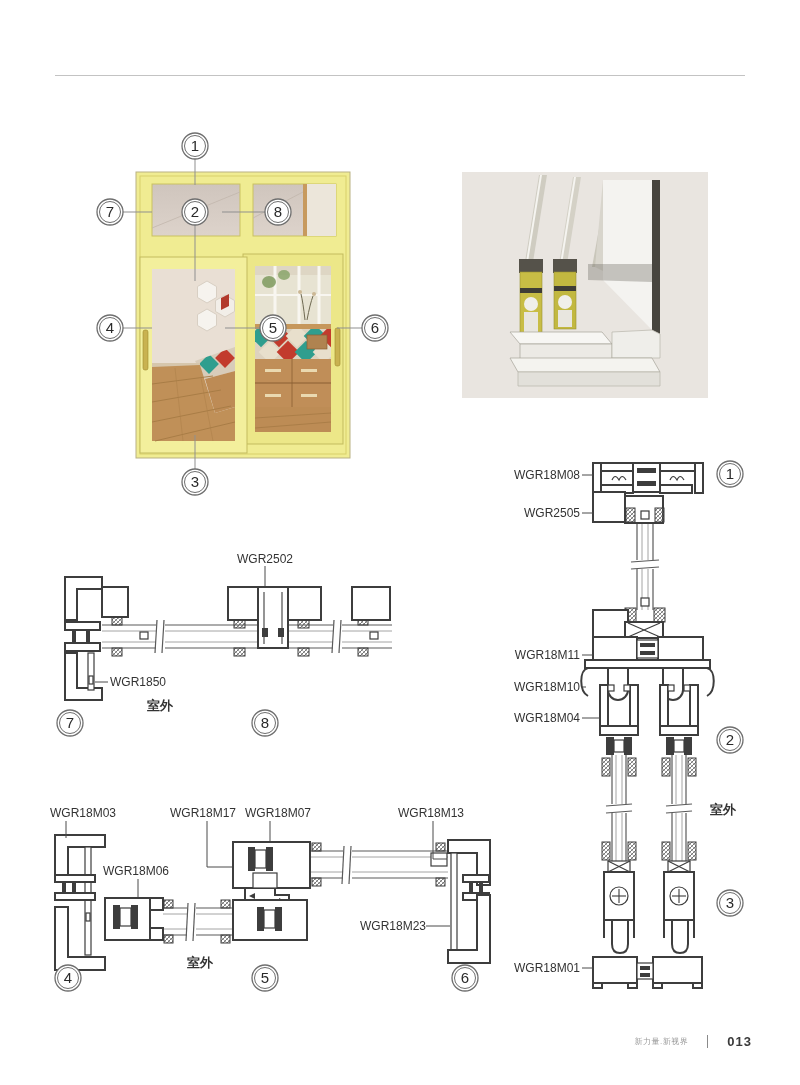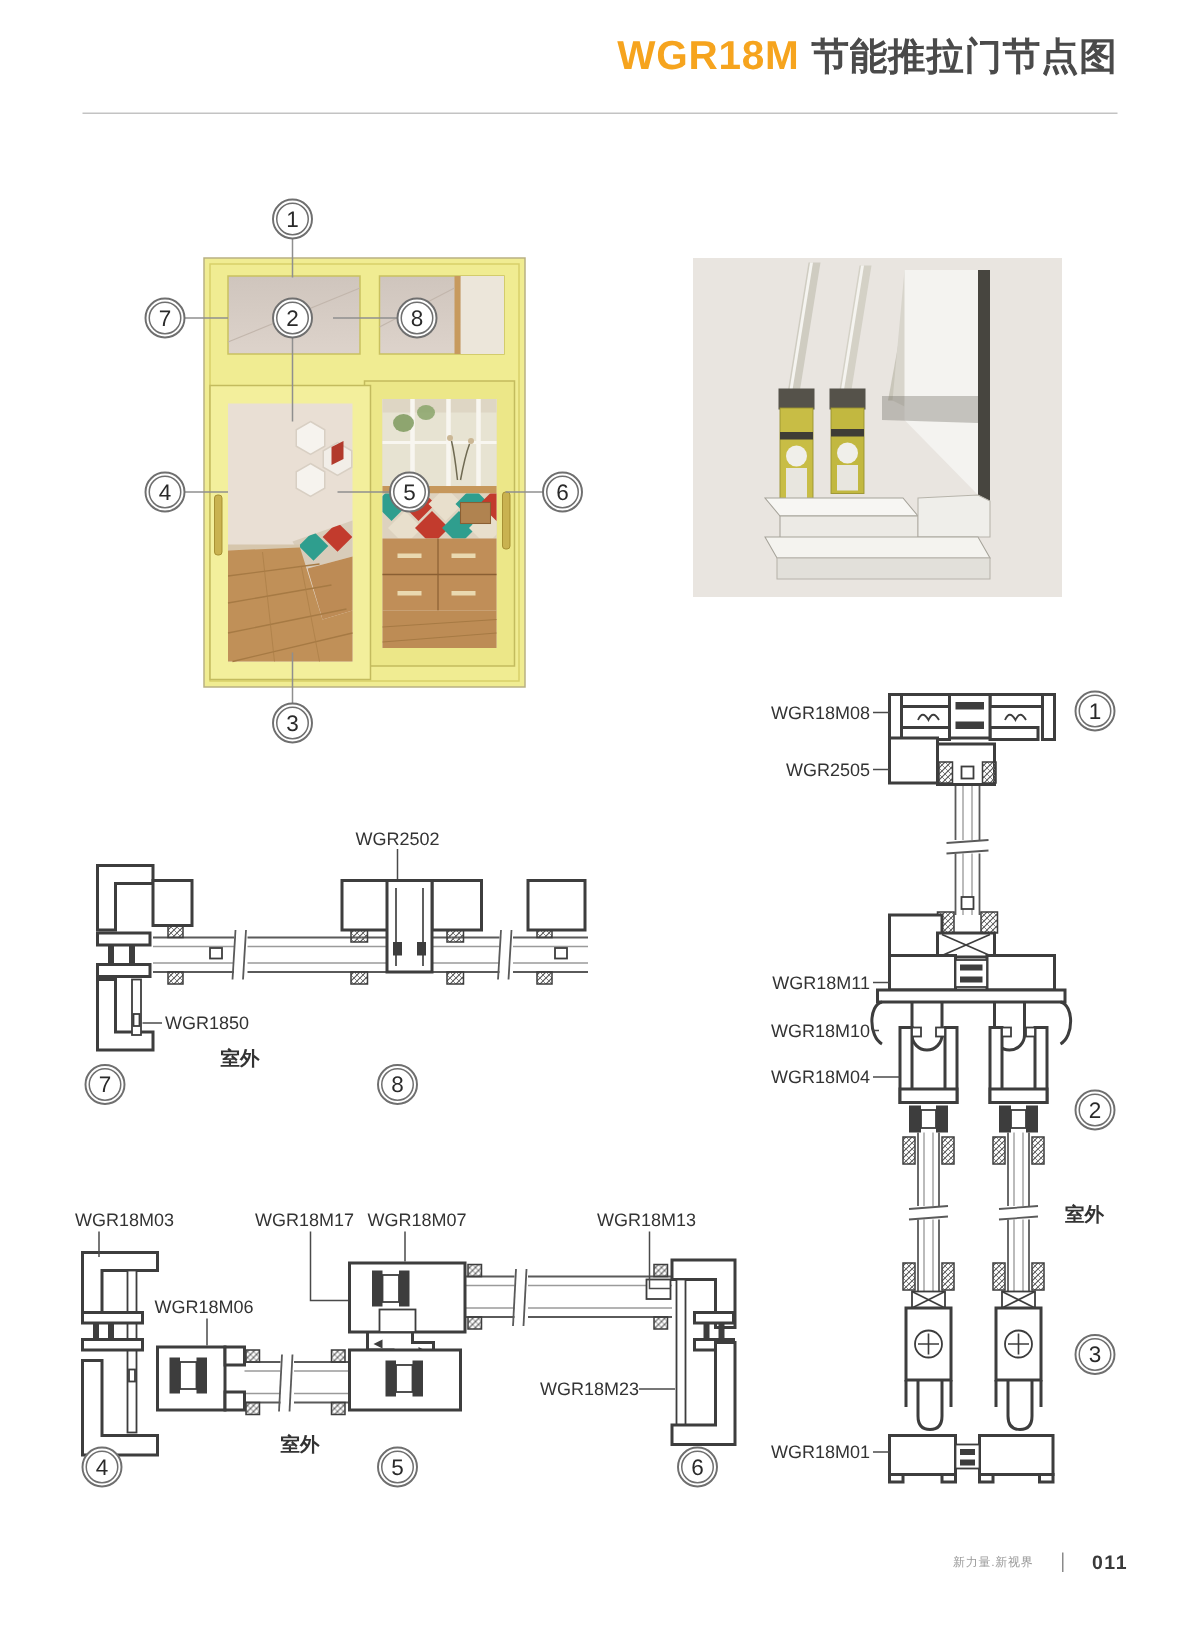--- a/index.html
+++ b/index.html
@@ -30,24 +30,20 @@
   .lbl{font-family:"Liberation Sans",sans-serif;font-size:12px;fill:#333;}
   .lblb{font-family:"Liberation Sans",sans-serif;font-size:13px;font-weight:bold;fill:#333;}
   .cirO{fill:#fff;stroke:#6f6f6f;stroke-width:1.3;}
   .cirI{fill:none;stroke:#6f6f6f;stroke-width:1;}
   .cirT{font-family:"Liberation Sans",sans-serif;font-size:15px;fill:#2a2a2a;text-anchor:middle;}
 </style>
 </head>
 <body>
 
 <div class="hdr">
-  <div class="t1">
-    <span class="model">WGR18M</span>
-    <span class="cn">节能推拉门节点图</span>
-  </div>
 </div>
 <div class="rule"></div>
 
 <svg class="abs" style="left:55px;top:130px" width="345" height="380" viewBox="0 0 345 380">
   <defs>
     <linearGradient id="ceilG" x1="0" y1="0" x2="0" y2="1">
       <stop offset="0" stop-color="#cfc5bd"></stop>
         <stop offset="1" stop-color="#ddd3cb"></stop>
     </linearGradient>
     <clipPath id="matR">
@@ -571,14 +567,14 @@
   <g>
     <circle class="cirO" cx="230" cy="453" r="13"></circle>
       <circle class="cirI" cx="230" cy="453" r="10.5"></circle>
     <text class="cirT" x="230" y="458">3</text>
   </g>
 </svg>
 
 <div class="ftr">
   <span class="slog">新力量.新视界</span>
   <span class="bar"></span>
-  <span class="pg">011</span>
+  <span class="pg">013</span>
 </div>
 
 </body></html>

